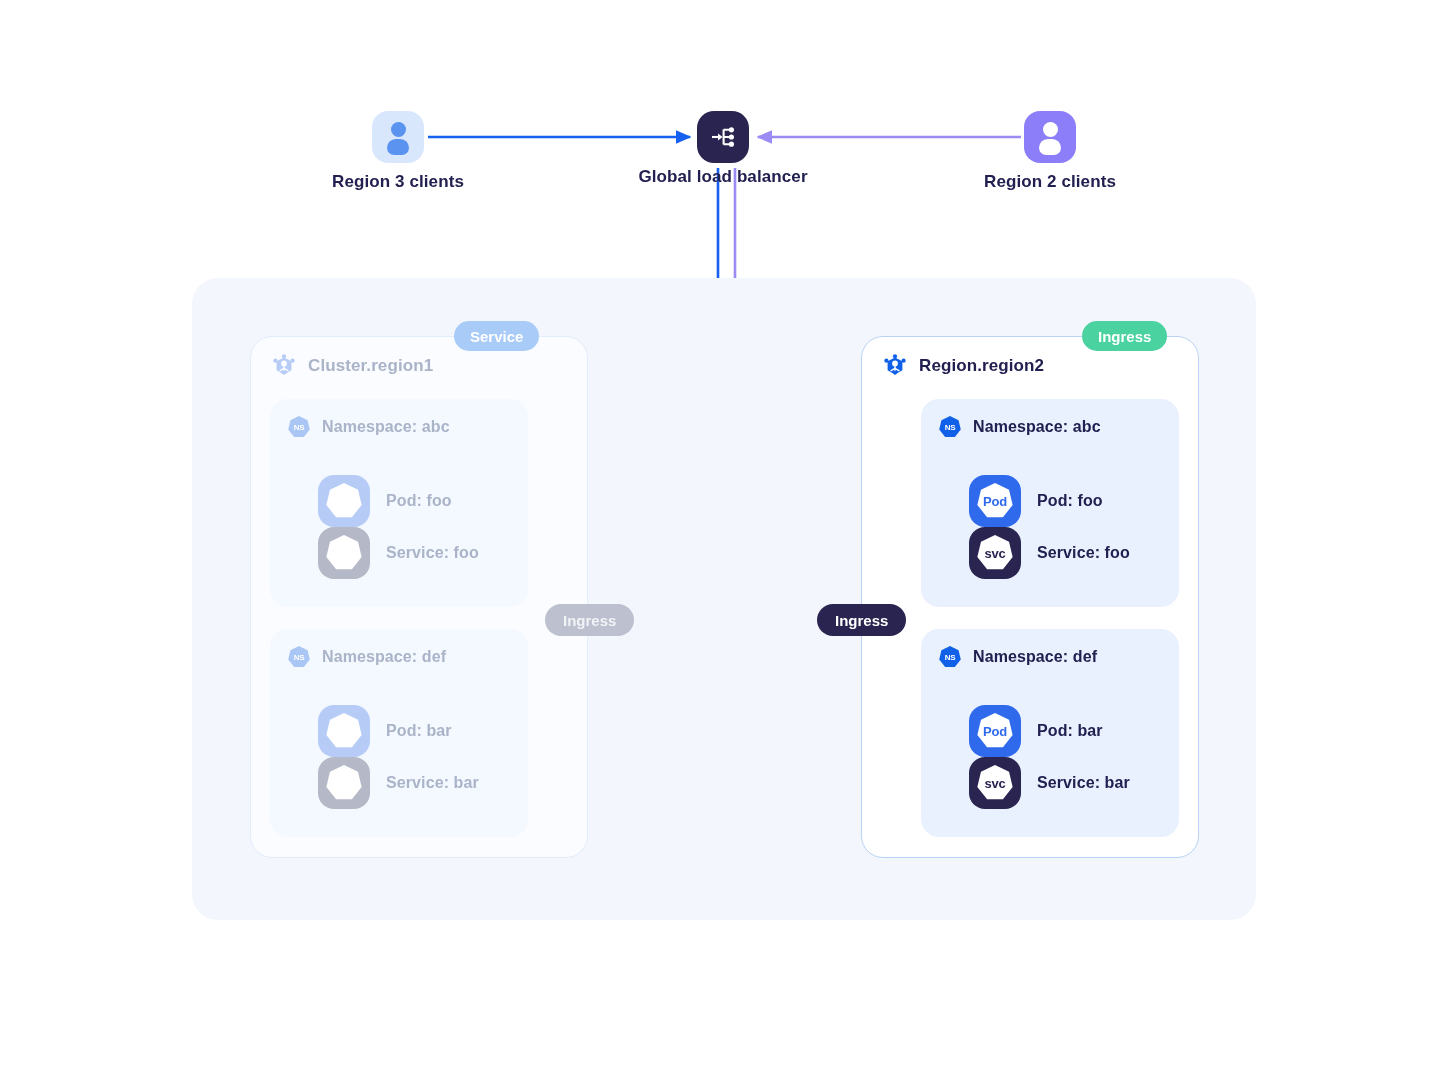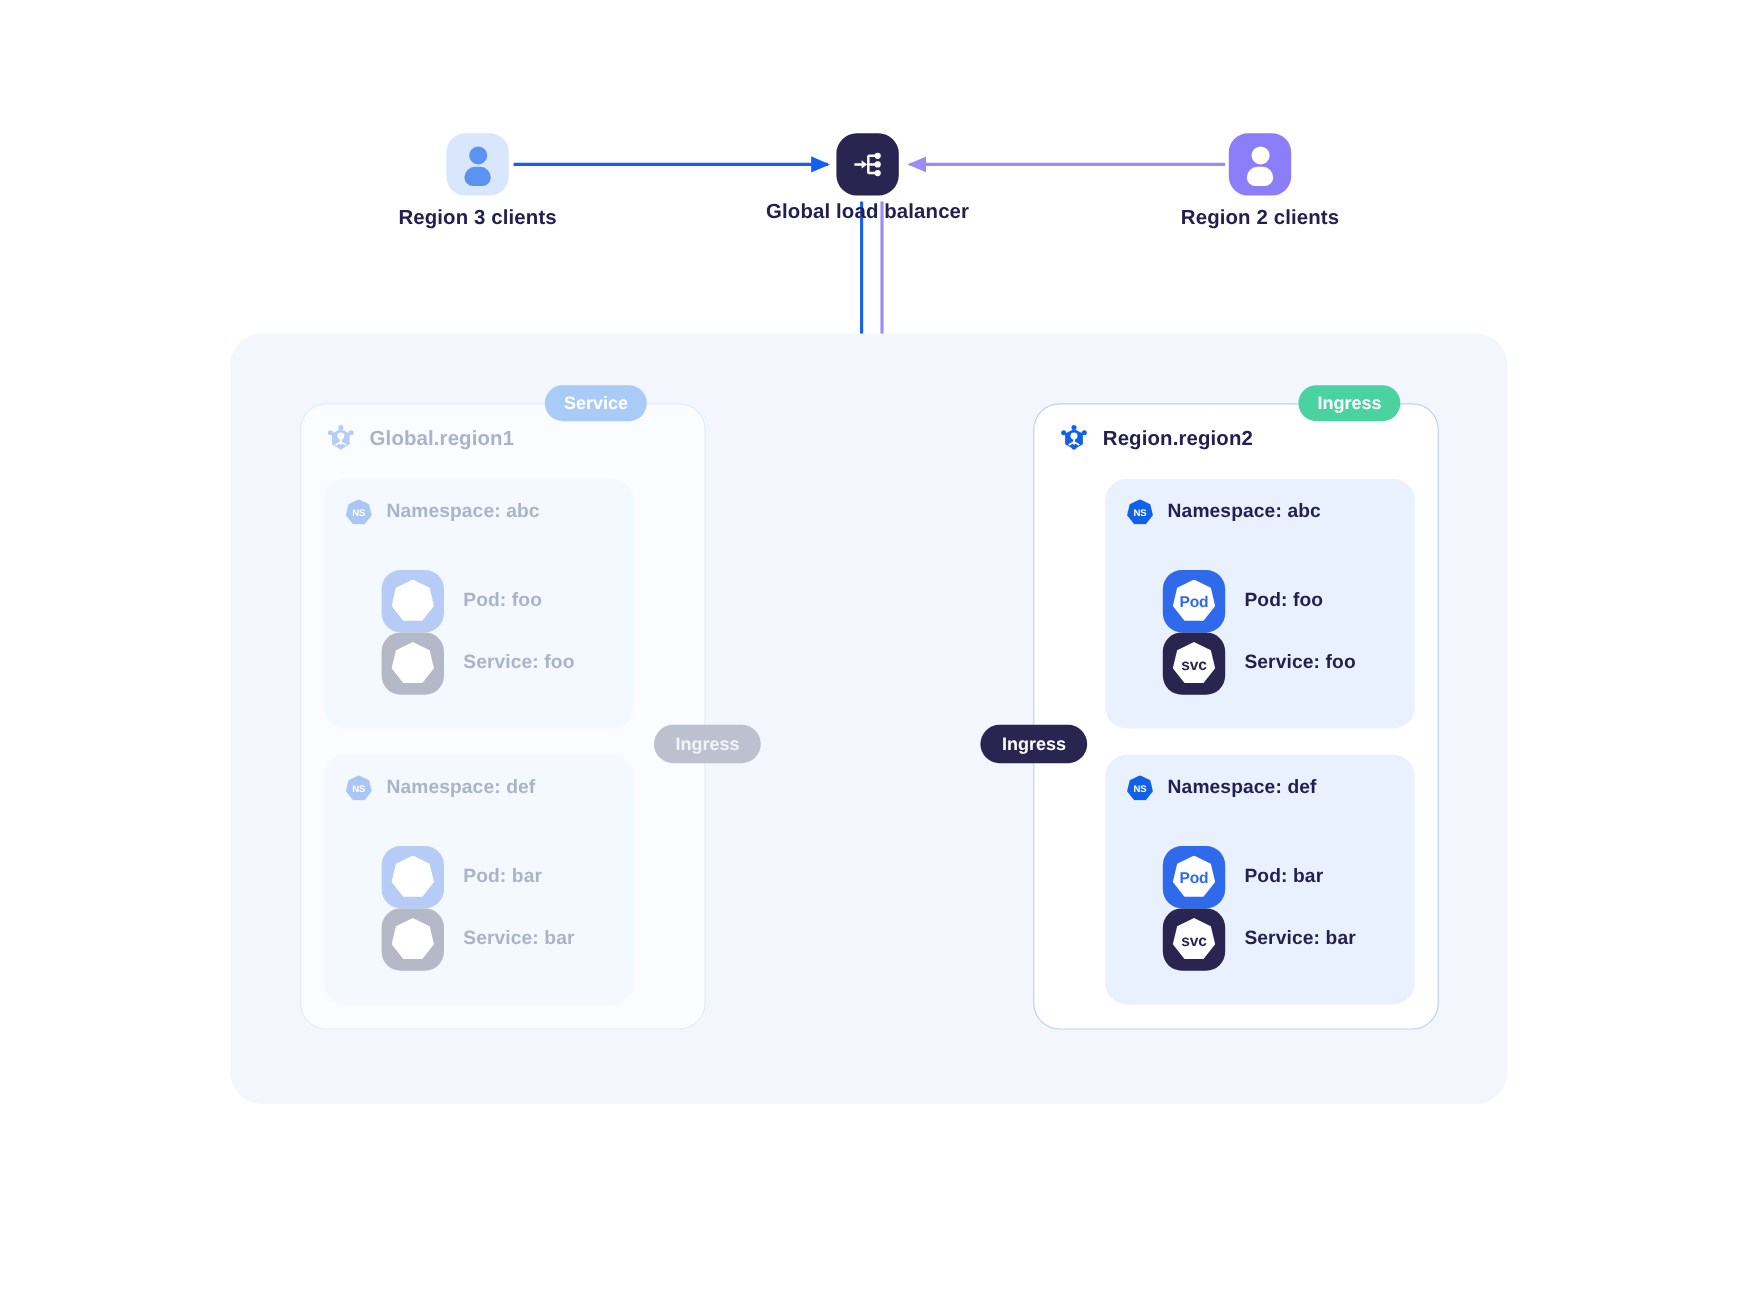--- a/index.html
+++ b/index.html
@@ -281,21 +281,21 @@
       <svg width="26" height="26" viewBox="0 0 26 26">
         <path d="M13,4.4 L20.4,8.2 L20.4,17.2 L13,21.4 L5.6,17.2 L5.6,8.2 Z" fill="#b6ccf6"></path>
         <circle cx="13" cy="10.4" r="2.9" fill="#fafcff"></circle>
         <path d="M13,12.8 L13,18.4" stroke="#fafcff" stroke-width="1.5"></path>
         <path d="M13,15.4 L8.6,17.8 M13,15.4 L17.4,17.8" stroke="#fafcff" stroke-width="1.4"></path>
         <circle cx="13" cy="3.3" r="2.1" fill="#b6ccf6"></circle>
         <circle cx="21.6" cy="7.7" r="2.1" fill="#b6ccf6"></circle>
         <circle cx="4.4" cy="7.7" r="2.1" fill="#b6ccf6"></circle>
         <circle cx="13" cy="19.6" r="2.1" fill="#b6ccf6"></circle>
       </svg>
-      <span class="cluster-title">Global.region1</span>
+      <span class="cluster-title">Cluster.region1</span>
     </div>
   </div>
   <div id="badge-standby" class="status-badge">Service</div>
 
   <div id="ns-s-1" class="ns-box dim">
     <div class="ns-head">
       <div class="ns-hex">
         <span>NS</span>
       </div>
       <span class="ns-title">Namespace: abc</span>

